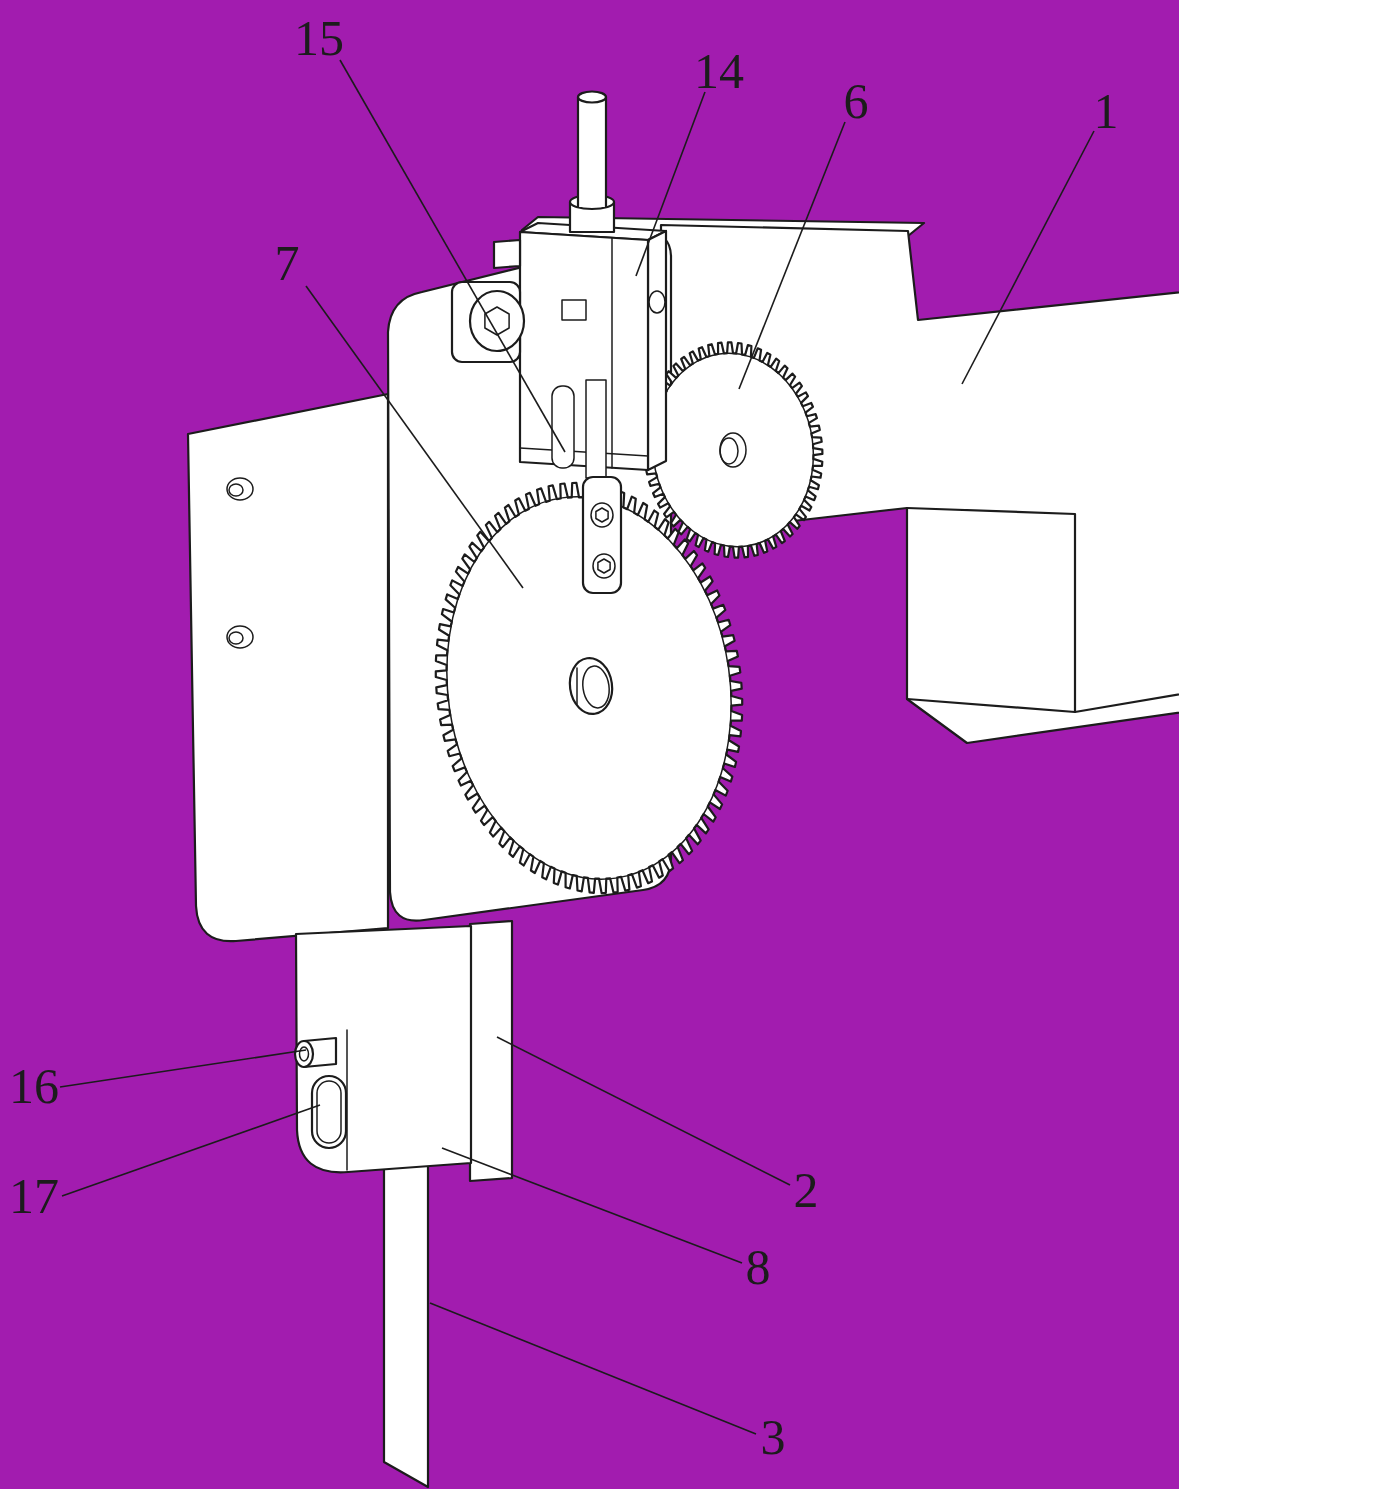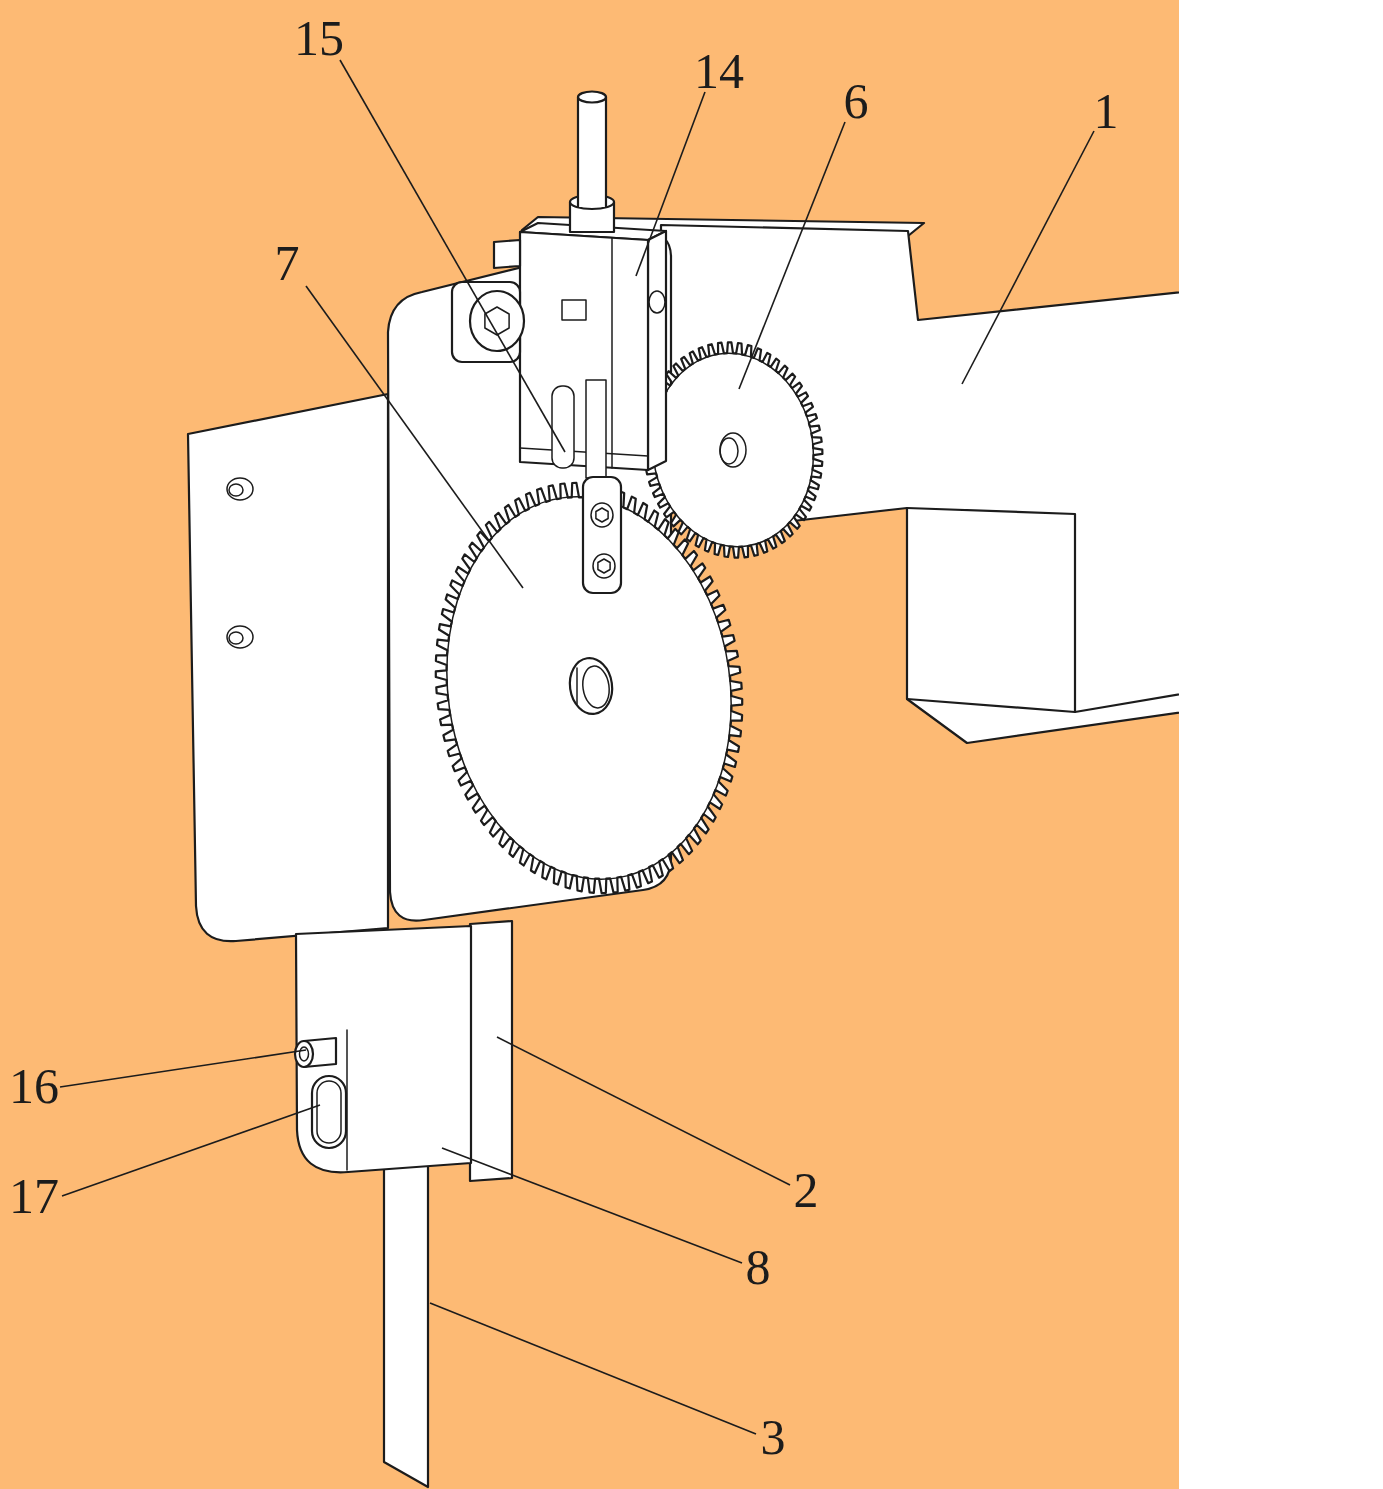--- a/index.html
+++ b/index.html
@@ -4,21 +4,21 @@
 <style>
   html, body {
     margin: 0;
     padding: 0;
     background: #ffffff;
   }
   .stage {
     position: relative;
     width: 1179px;
     height: 1489px;
-    background: #fdba74;
+    background: #a21caf;
     overflow: hidden;
   }
   svg { display: block; }
   .fc   { fill: #ffffff; stroke: #1c1c1c; stroke-width: 2.2; stroke-linejoin: round; }
   .ln   { fill: none;    stroke: #1c1c1c; stroke-width: 2.2; stroke-linejoin: round; stroke-linecap: round; }
   .thin { stroke-width: 1.5; }
   .leader { fill: none; stroke: #1c1c1c; stroke-width: 1.6; }
   .callout {
     font-family: "Liberation Serif", "DejaVu Serif", serif;
     font-size: 50px;

